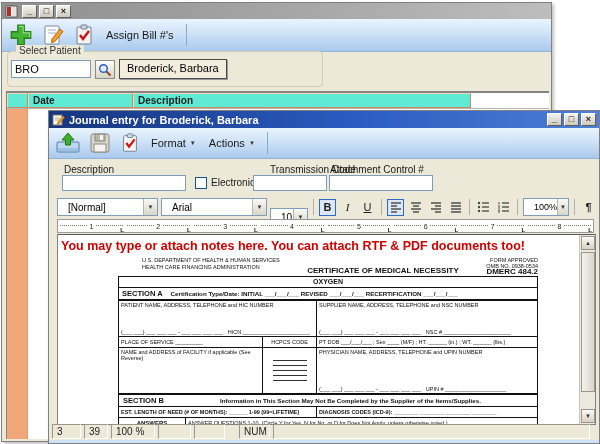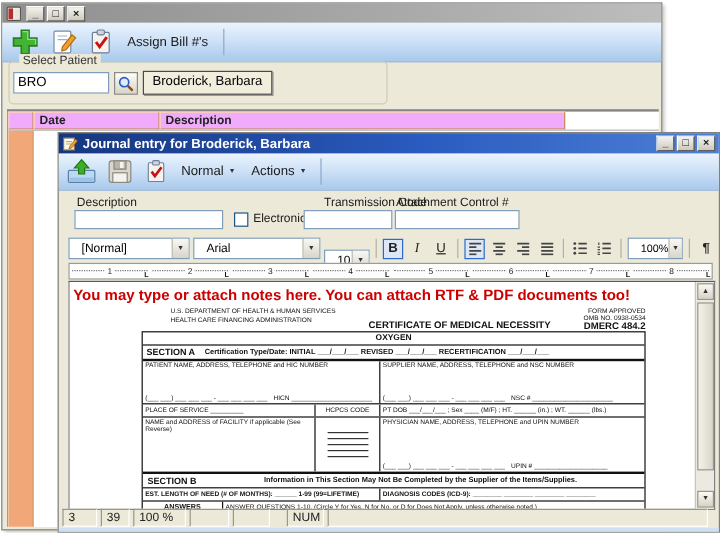--- a/index.html
+++ b/index.html
@@ -31,21 +31,21 @@
   .txt-input { background:#fff; border:1px solid #7f9db9; font-size:11px; padding:1px 3px; }
   #patient-search-input { position:absolute; left:9px; top:57px; width:80px; height:18px; }
   #patient-search-btn { position:absolute; left:93px; top:57px; width:20px; height:19px;
         background:linear-gradient(#fdfdfb,#d8d4c6); border:1px solid #8a8a8a; display:flex; align-items:center; justify-content:center; }
   #patient-name-btn { position:absolute; left:117px; top:56px; height:20px; background:#f2eedd;
         border:1px solid #4a4a4a; box-shadow:1px 1px 0 #9a9a9a; font-size:11px; padding:2px 7px; white-space:nowrap; }
 
   .grid { position:absolute; left:4px; top:88px; width:543px; bottom:2px; background:#fff;
           border-top:2px solid #848484; border-left:1px solid #848484; }
   .grid-header { display:flex; height:15px; }
-  .gh-cell { background:#f0abfc; border:1px solid #c98a5e; border-top-color:#fbd4b4; border-left-color:#fbd4b4;
+  .gh-cell { background:#5eead4; border:1px solid #c98a5e; border-top-color:#fbd4b4; border-left-color:#fbd4b4;
              font-size:10px; font-weight:bold; color:#222; padding:0 4px; line-height:13px; }
   .gh-sel { width:21px; } .gh-date { width:105px; } .gh-desc { width:338px; }
   .grid-body { position:absolute; left:0; top:15px; right:0; bottom:0; background:#fff; border-top:1px solid #b5b5b5; }
   .grid-strip { position:absolute; left:0; top:0; bottom:0; width:21px; background:#f2a778; border-right:1px solid #d79a6d; }
 
   
   #win-front { left:48px; top:110px; width:552px; height:334px; }
   #win-front .titlebar { height:17px; }
   .field-label { position:absolute; font-size:10px; color:#1a1a1a; }
   .checkbox { position:absolute; width:12px; height:12px; background:#fff; border:1px solid #1c5180; }
@@ -243,21 +243,21 @@
     <span class="tb-btn">
       <span>
         <svg width="22" height="24" viewBox="0 0 24 24">
             <rect x="5" y="4" width="14" height="17" rx="1" fill="#f4f3ef" stroke="#6f7f95"></rect>
             <rect x="9" y="2" width="6" height="4" rx="1" fill="#cfd6df" stroke="#6f7f95"></rect>
             <path d="M8 12 L11 16 L17 8" fill="none" stroke="#cc1111" stroke-width="2.4"></path>
           </svg>
       </span>
     </span>
     <span class="tb-label">
-      <span>Normal</span>
+      <span>Format</span>
       <span class="dd-arrow">▼</span>
     </span>
     <span class="tb-label">
       <span>Actions</span>
       <span class="dd-arrow">▼</span>
     </span>
     <span class="tb-sep"></span>
   </div>
 
   <span class="field-label" style="left:15px; top:53px;">Description</span>

